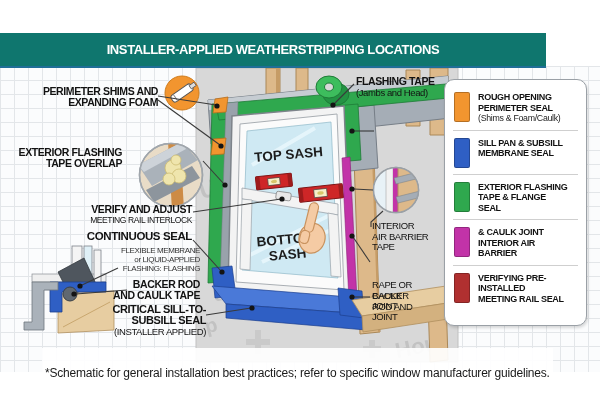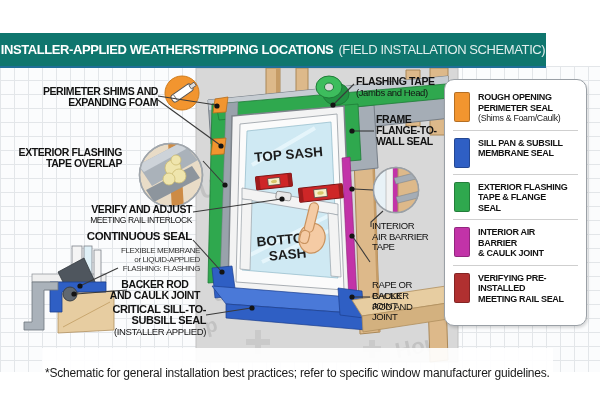--- a/index.html
+++ b/index.html
@@ -233,21 +233,20 @@
       <circle cx="333" cy="105" r="2.6"></circle>
         <circle cx="352" cy="131" r="2.6"></circle>
       <circle cx="352" cy="189" r="2.6"></circle>
         <circle cx="352" cy="236" r="2.6"></circle>
       <circle cx="352" cy="297" r="2.6"></circle>
     </g>
   </svg>
 
   <div id="banner">
     <span class="t1">INSTALLER-APPLIED WEATHERSTRIPPING LOCATIONS</span>
-    <span class="t2">(FIELD INSTALLATION SCHEMATIC)</span>
   </div>
 
   <div class="lab right" style="right:442px;top:86px;">
     <div class="b">PERIMETER SHIMS AND</div>
     <div class="b">EXPANDING FOAM</div>
   </div>
   <div class="lab right" style="right:478px;top:147px;">
     <div class="b">EXTERIOR FLASHING</div>
     <div class="b">TAPE OVERLAP</div>
   </div>
@@ -256,39 +255,34 @@
     <div class="r">MEETING RAIL INTERLOCK</div>
   </div>
   <div class="lab right" style="right:408px;top:231px;">
     <div class="b" style="font-size:11.5px">CONTINUOUS SEAL</div>
   </div>
   <div class="lab right" style="right:400px;top:246px;">
     <div class="tiny">FLEXIBLE MEMBRANE</div>
     <div class="tiny">or LIQUID-APPLIED</div>
     <div class="tiny">FLASHING: FLASHING</div>
   </div>
-  <div class="lab right" style="right:400px;top:279px;text-align:center;">
+  <div class="lab right" style="right:400px;top:279px;">
     <div class="b">BACKER ROD</div>
-    <div class="b">AND CAULK JOINT</div>
+    <div class="b">AND CAULK TAPE</div>
   </div>
   <div class="lab right" style="right:394px;top:304px;">
     <div class="b" style="font-size:11px">CRITICAL SILL-TO-</div>
     <div class="b" style="font-size:11px">SUBSILL SEAL</div>
     <div class="r2">(INSTALLER APPLIED)</div>
   </div>
 
   <div class="lab left" style="left:356px;top:76px;">
     <div class="b">FLASHING TAPE</div>
     <div class="r2">(Jambs and Head)</div>
   </div>
-  <div class="lab left" style="left:376px;top:114px;">
-    <div class="b">FRAME</div>
-    <div class="b">FLANGE-TO-</div>
-    <div class="b">WALL SEAL</div>
-  </div>
   <div class="lab left" style="left:372px;top:221px;">
     <div class="b2">INTERIOR</div>
     <div class="b2">AIR BARRIER</div>
     <div class="b2">TAPE</div>
   </div>
   <div class="lab left" style="left:372px;top:256px;margin-top:24px;">
     <div class="b2">RAPE OR</div>
     <div class="b2">CAULK</div>
     <div class="b2">JOINT</div>
   </div>
@@ -320,22 +314,22 @@
       <div class="leg-sw" style="background-color: rgb(47, 168, 78);"></div>
       <div class="leg-tx">
         <div>EXTERIOR FLASHING</div>
         <div>TAPE &amp; FLANGE SEAL</div>
       </div>
     </div>
     <div class="leg-div"></div>
     <div class="leg-item">
       <div class="leg-sw" style="background-color: rgb(194, 51, 168);"></div>
       <div class="leg-tx">
+        <div>&amp; CAULK JOINT</div>
         <div>INTERIOR AIR BARRIER</div>
-        <div>&amp; CAULK JOINT</div>
       </div>
     </div>
     <div class="leg-div"></div>
     <div class="leg-item">
       <div class="leg-sw" style="background-color: rgb(176, 48, 48);"></div>
       <div class="leg-tx">
         <div>VERIFYING PRE-INSTALLED</div>
         <div>MEETING RAIL SEAL</div>
       </div>
     </div>

